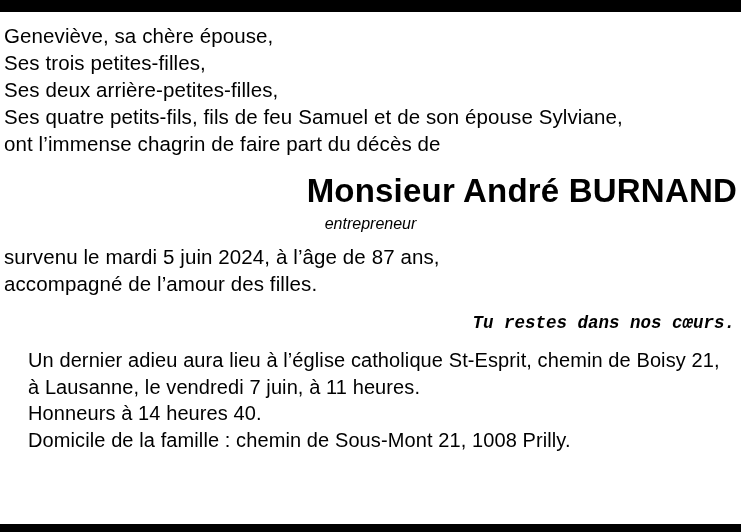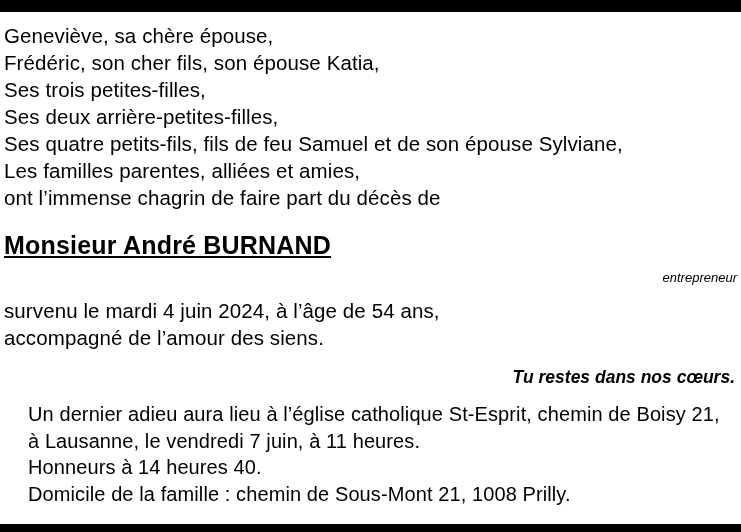--- a/index.html
+++ b/index.html
@@ -38,46 +38,46 @@
   .line {
     font-size: 20.5px;
     line-height: 27px;
     letter-spacing: 0.1px;
     white-space: nowrap;
   }
   .survivors {
     margin-bottom: 2px;
   }
   .deceased-name {
-    text-align: left;
-    font-size: 25px;
+    text-align: right;
+    font-size: 33px;
     font-weight: bold;
     line-height: 44px;
     margin-top: 12px;
     letter-spacing: 0.2px;
-    text-decoration: underline;
   }
   .deceased-role {
-    text-align: right;
-    font-size: 13px;
+    text-align: center;
+    font-size: 16px;
     font-style: italic;
     line-height: 26px;
     margin-top: -2px;
   }
   .passing {
     margin-top: 6px;
   }
   .epitaph {
     text-align: right;
     font-size: 17.5px;
     font-style: italic;
     font-weight: bold;
     line-height: 24px;
     margin-top: 14px;
     padding-right: 2px;
+    font-family: Liberation Mono, monospace;
   }
   .arrangements {
     margin-top: 12px;
     margin-left: 24px;
   }
   .arrangements .line {
     font-size: 20px;
     line-height: 26.5px;
   }
 </style>
@@ -85,34 +85,32 @@
 <body>
 
 <div class="notice">
 
   <div class="top-rule"></div>
 
   <div class="body-area">
 
     <div class="survivors">
       <div class="line">Geneviève, sa chère épouse,</div>
-      <div class="line">Frédéric, son cher fils, son épouse Katia,</div>
       <div class="line">Ses trois petites-filles,</div>
       <div class="line">Ses deux arrière-petites-filles,</div>
       <div class="line">Ses quatre petits-fils, fils de feu Samuel et de son épouse Sylviane,</div>
-      <div class="line">Les familles parentes, alliées et amies,</div>
       <div class="line">ont l’immense chagrin de faire part du décès de</div>
     </div>
 
     <div class="deceased-name">Monsieur André BURNAND</div>
     <div class="deceased-role">entrepreneur</div>
 
     <div class="passing">
-      <div class="line">survenu le mardi 4 juin 2024, à l’âge de 54 ans,</div>
-      <div class="line">accompagné de l’amour des siens.</div>
+      <div class="line">survenu le mardi 5 juin 2024, à l’âge de 87 ans,</div>
+      <div class="line">accompagné de l’amour des filles.</div>
     </div>
 
     <div class="epitaph">Tu restes dans nos cœurs.</div>
 
     <div class="arrangements">
       <div class="line">Un dernier adieu aura lieu à l’église catholique St-Esprit, chemin de Boisy 21,</div>
       <div class="line">à Lausanne, le vendredi 7 juin, à 11 heures.</div>
       <div class="line">Honneurs à 14 heures 40.</div>
       <div class="line">Domicile de la famille : chemin de Sous-Mont 21, 1008 Prilly.</div>
     </div>

